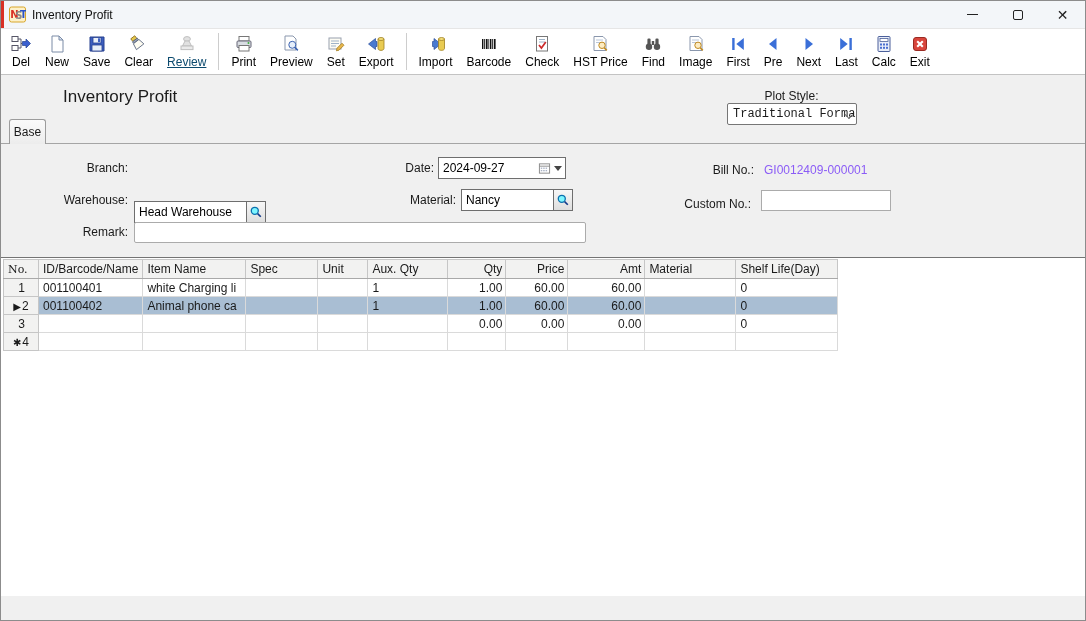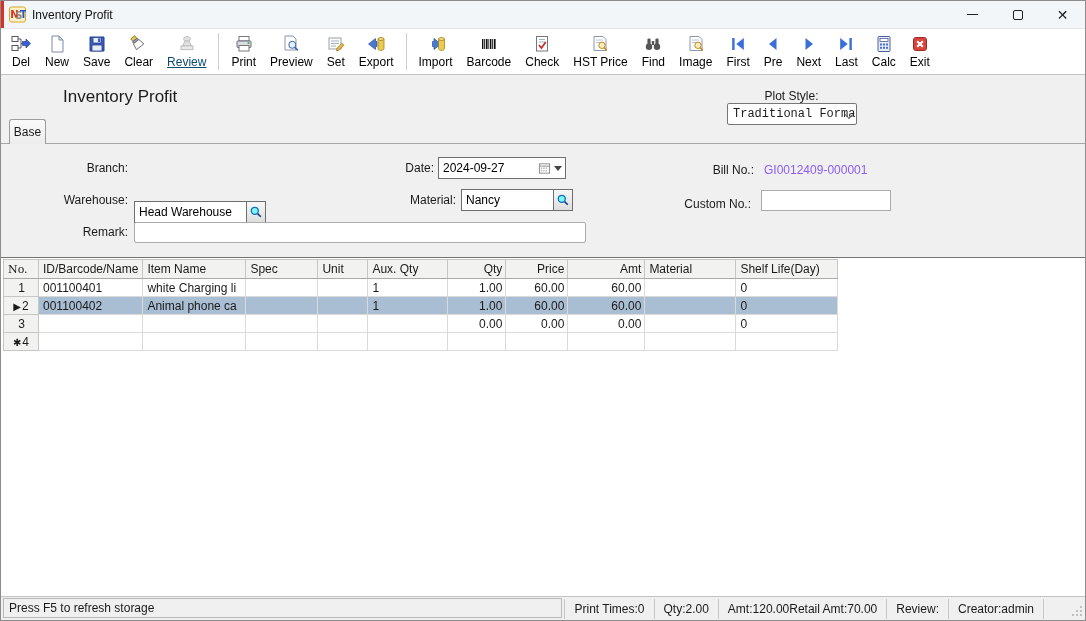--- a/index.html
+++ b/index.html
@@ -544,31 +544,14 @@
             <td class="r"></td>
             <td class="r"></td>
             <td></td>
             <td></td>
           </tr>
         </tbody>
       </table>
     </div>
   </div>
 
-  <div class="statusbar">
-    <div class="sb-left">Press F5 to refresh storage</div>
-    <div class="seg">Print Times:0</div>
-    <div class="seg">Qty:2.00</div>
-    <div class="seg">Amt:120.00Retail Amt:70.00</div>
-    <div class="seg">Review:</div>
-    <div class="seg">Creator:admin</div>
-    <div class="seg empty"></div>
-    <div class="grip">
-        <i></i>
-        <i></i>
-        <i></i>
-        <i></i>
-        <i></i>
-        <i></i>
-      </div>
-  </div>
 
 </div>
 
 </body></html>

